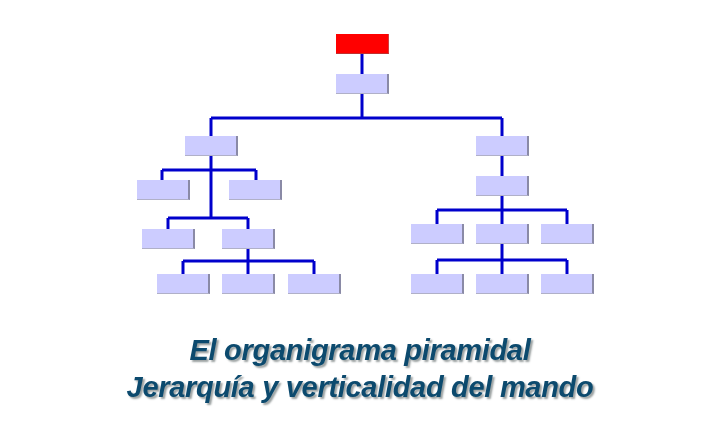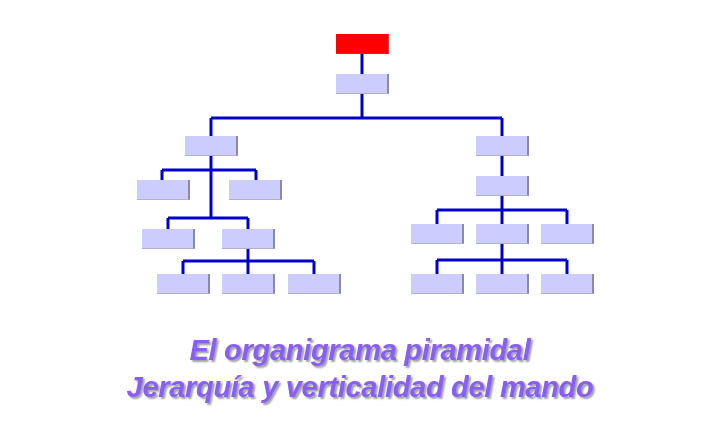--- a/index.html
+++ b/index.html
@@ -1,20 +1,20 @@
 <!DOCTYPE html>
 <html><head>
 <meta charset="utf-8">
 <style>
   html,body{margin:0;padding:0;background:#ffffff;}
   #root{position:relative;width:720px;height:422px;overflow:hidden;background:#ffffff;}
   .box{position:absolute;width:53px;height:20px;background:#ccccff;border-right:2px solid #8a8aa6;border-bottom:1px solid #b0b0c8;box-sizing:border-box;}
   .box.top{background:#ff0000;border-right:1px solid #d04040;border-bottom:1px solid #c03030;}
   svg.lines{position:absolute;left:0;top:0;}
-  .title{position:absolute;left:0;width:720px;text-align:center;font-family:"Liberation Sans",sans-serif;font-weight:bold;font-style:italic;color:#8b5cf6;text-shadow:2px 2px 2px #9aa0a0;letter-spacing:-0.3px;}
+  .title{position:absolute;left:0;width:720px;text-align:center;font-family:"Liberation Sans",sans-serif;font-weight:bold;font-style:italic;color:#0c4a6e;text-shadow:2px 2px 2px #9aa0a0;letter-spacing:-0.3px;}
   .t1{top:334px;font-size:29px;}
   .t2{top:371px;font-size:29px;}
 </style>
 </head>
 <body>
 
 <div id="root">
   <svg class="lines" width="720" height="422">
     <g stroke="#0000cc" stroke-width="3" fill="none">
 

